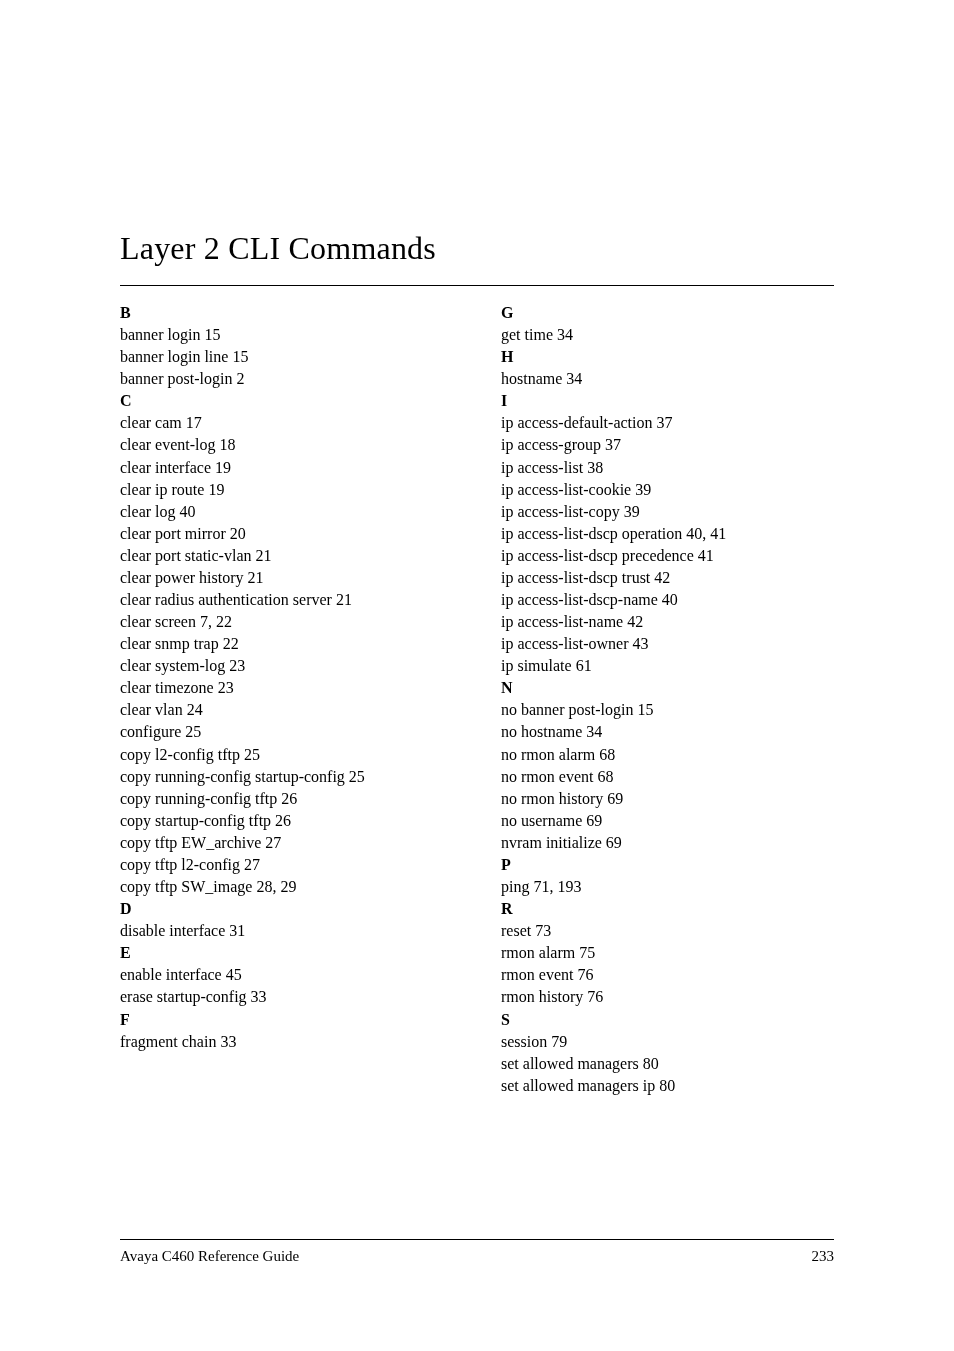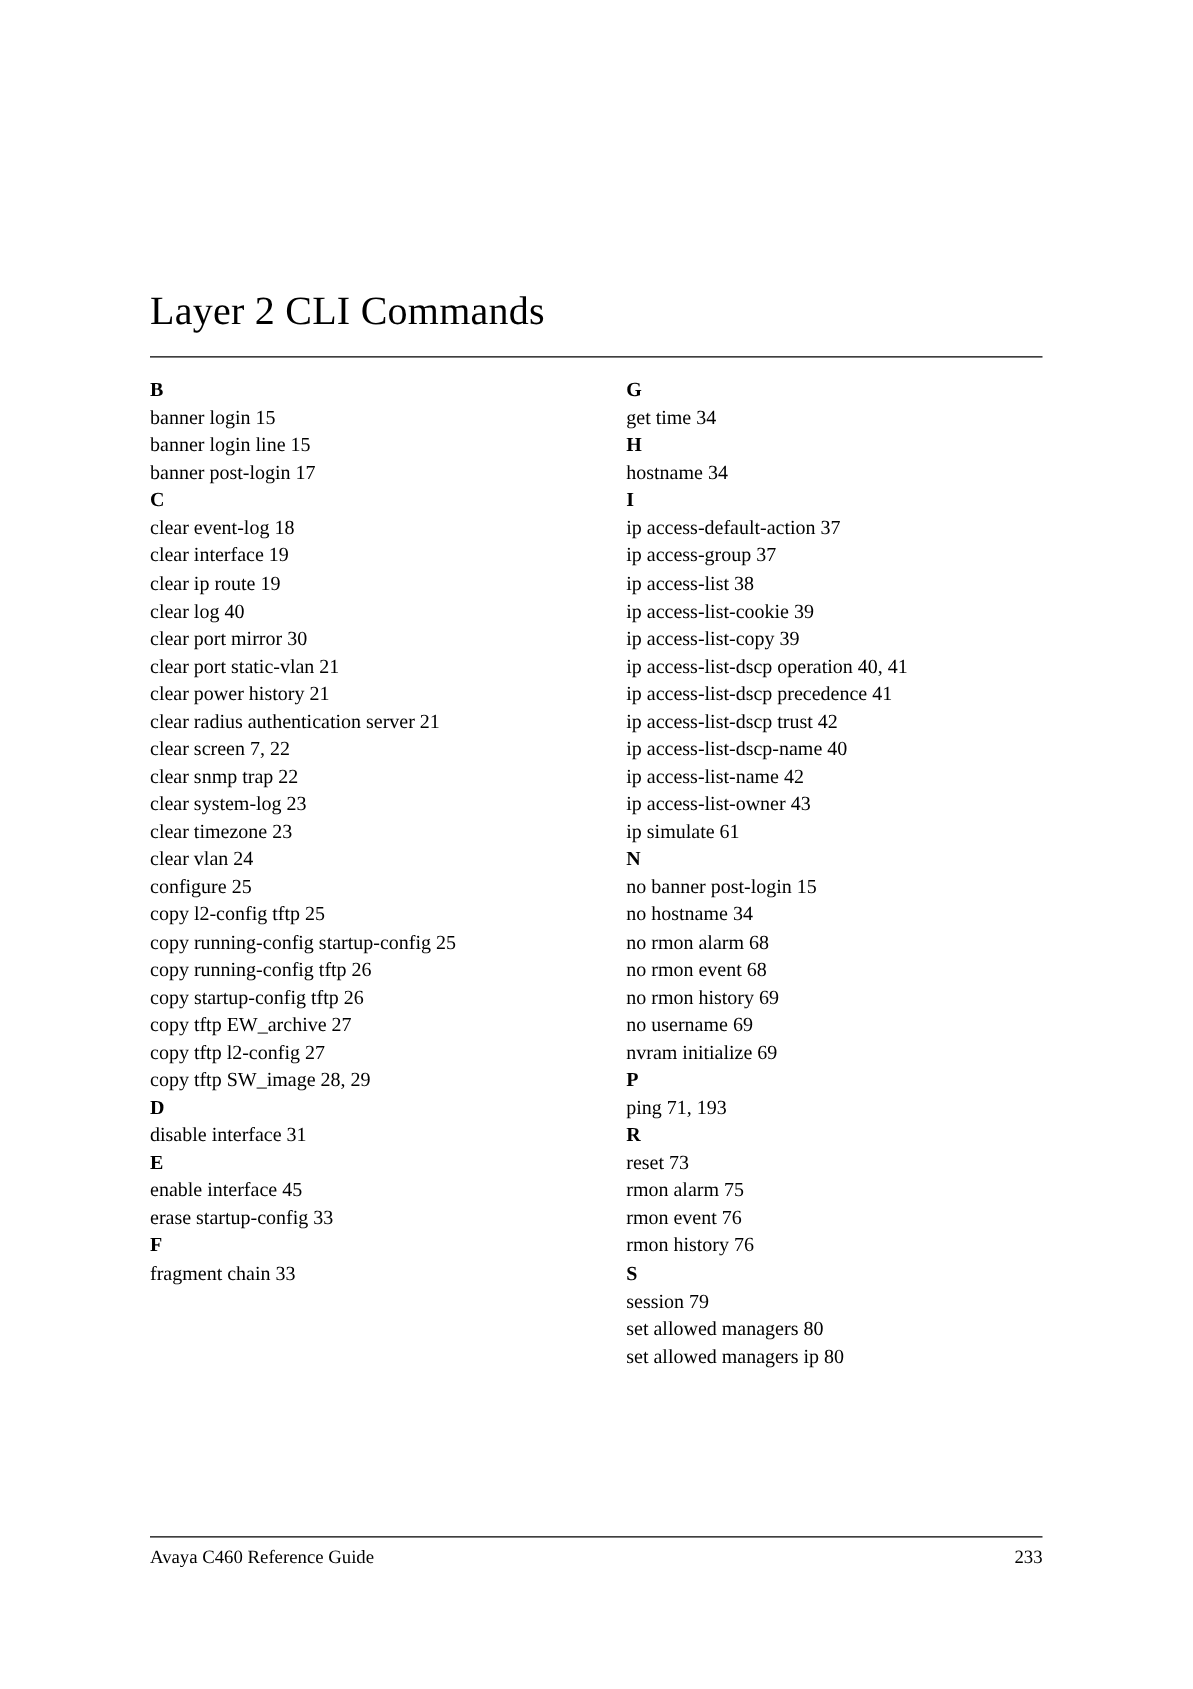--- a/index.html
+++ b/index.html
@@ -42,21 +42,21 @@
   .section-head {
     font-weight: 700;
   }
   .entry {
     white-space: nowrap;
   }
   .footer {
     position: absolute;
     left: 120px;
     right: 120px;
-    bottom: 96px;
+    bottom: 86px;
   }
   .footer-rule {
     border: none;
     border-top: 1px solid #000;
     margin: 0 0 8px 0;
   }
   .footer-row {
     display: flex;
     justify-content: space-between;
     font-size: 15px;
@@ -69,27 +69,28 @@
 
   <h1 class="title">Layer 2 CLI Commands</h1>
 
   <hr class="rule">
 
   <div class="columns">
     <div class="col" id="col-left">
         <div class="section-head">B</div>
         <div class="entry">banner login 15</div>
         <div class="entry">banner login line 15</div>
-        <div class="entry">banner post-login 17</div>
+        <div class="entry">banner post-login 2</div>
         <div class="section-head">C</div>
+        <div class="entry">clear cam 17</div>
         <div class="entry">clear event-log 18</div>
         <div class="entry">clear interface 19</div>
         <div class="entry">clear ip route 19</div>
         <div class="entry">clear log 40</div>
-        <div class="entry">clear port mirror 30</div>
+        <div class="entry">clear port mirror 20</div>
         <div class="entry">clear port static-vlan 21</div>
         <div class="entry">clear power history 21</div>
         <div class="entry">clear radius authentication server 21</div>
         <div class="entry">clear screen 7, 22</div>
         <div class="entry">clear snmp trap 22</div>
         <div class="entry">clear system-log 23</div>
         <div class="entry">clear timezone 23</div>
         <div class="entry">clear vlan 24</div>
         <div class="entry">configure 25</div>
         <div class="entry">copy l2-config tftp 25</div>

